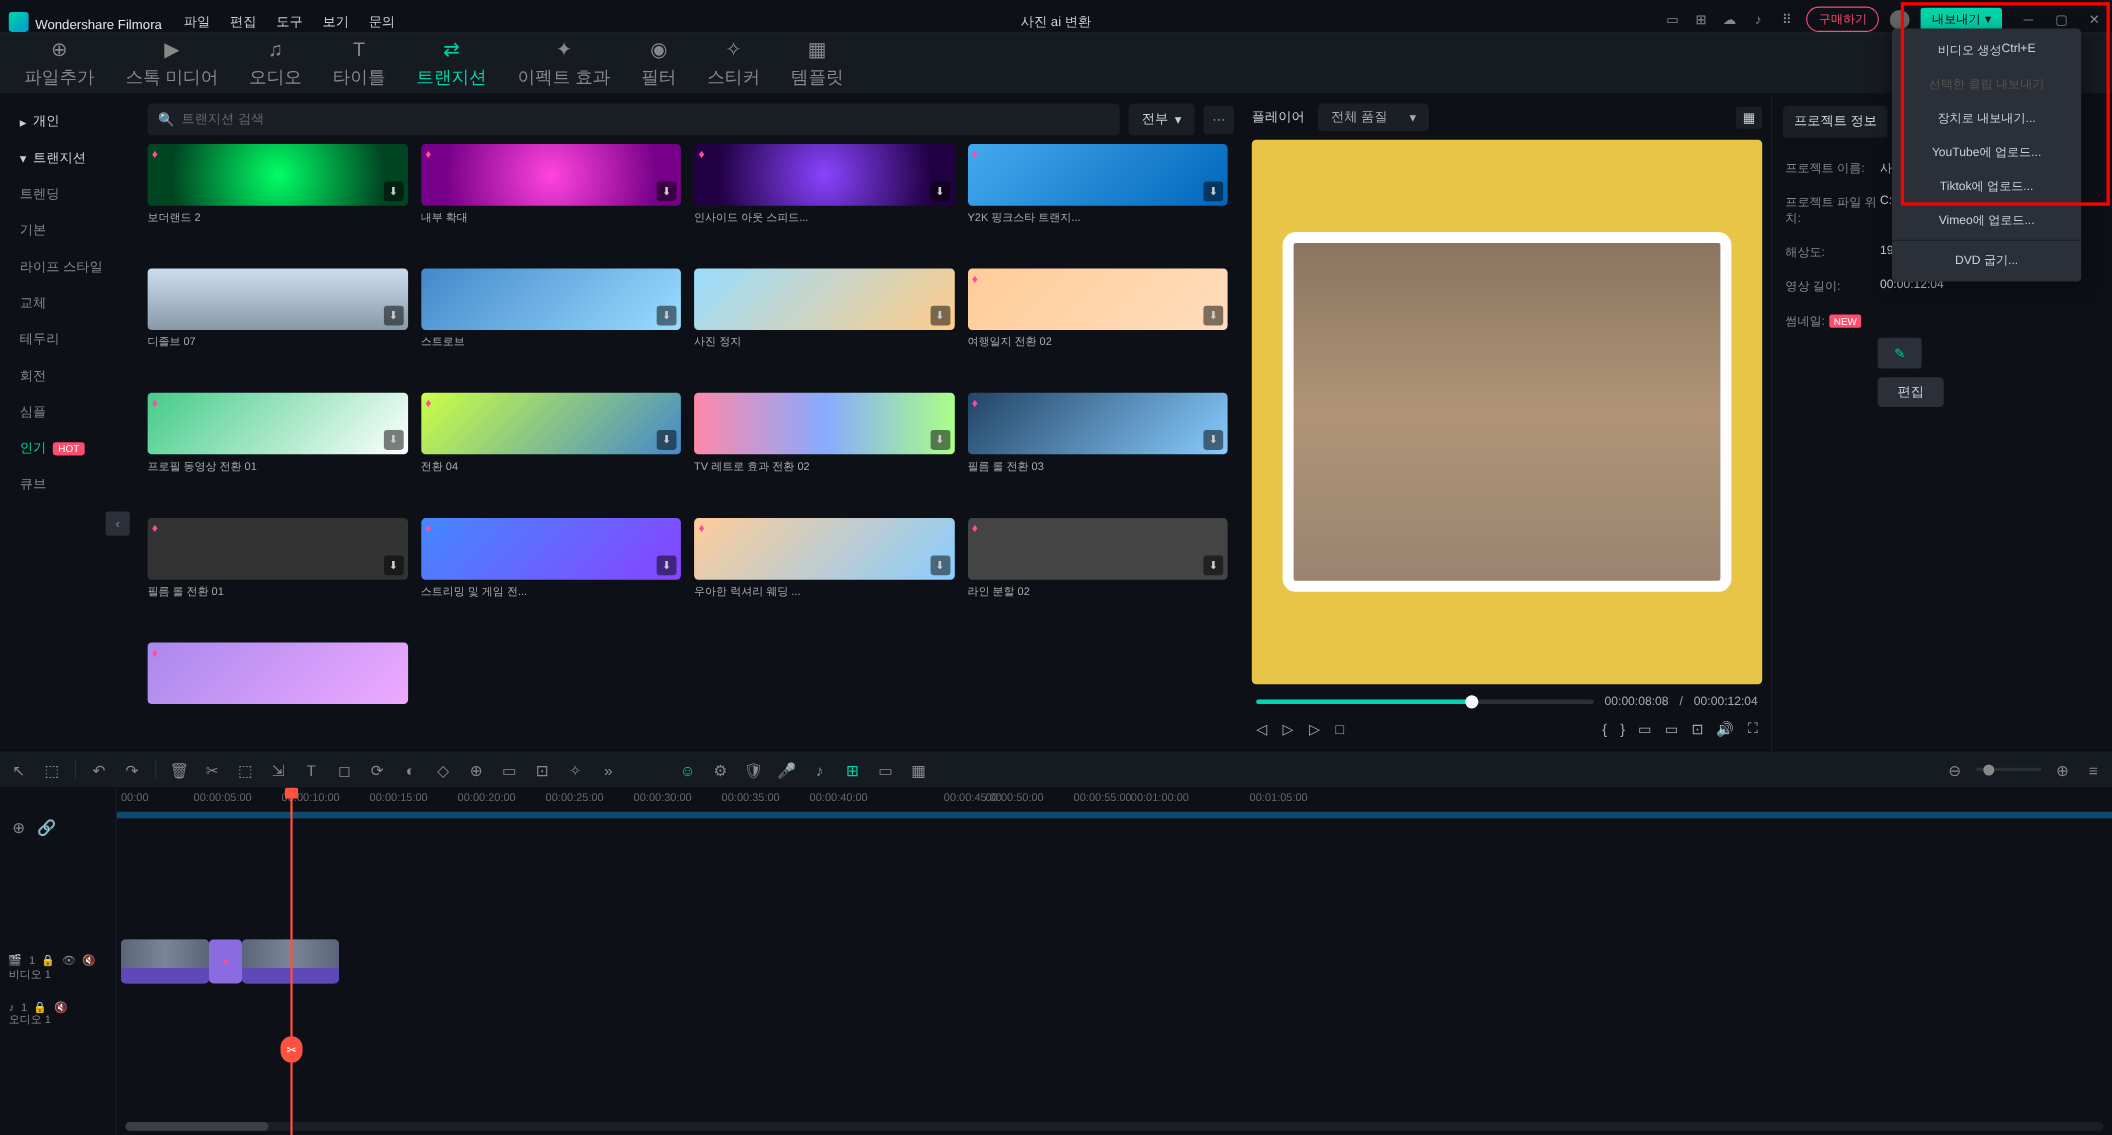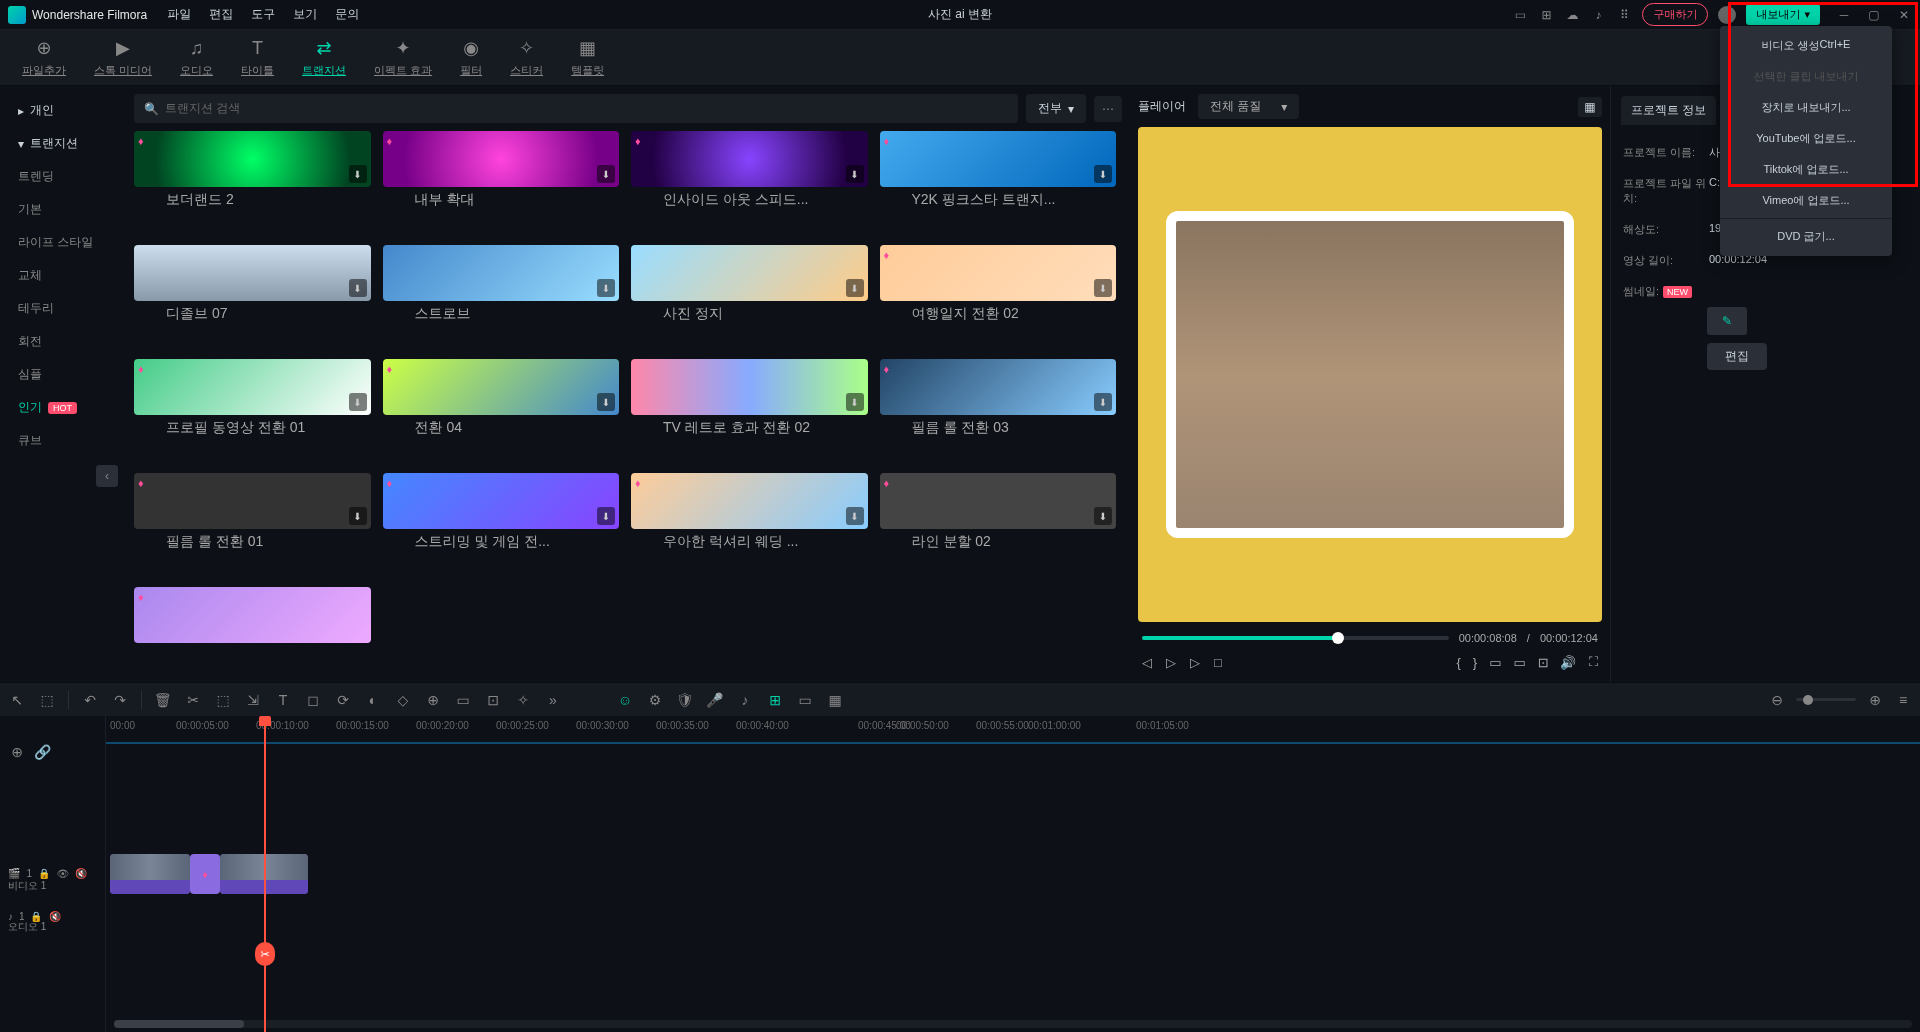--- a/index.html
+++ b/index.html
@@ -1,55 +1,55 @@
 <!DOCTYPE html>
 <html><head>
 <meta charset="utf-8">
 <style>
 * { margin:0; padding:0; box-sizing:border-box; font-family:"Malgun Gothic",sans-serif; }
 body { background:#0d1117; color:#c9d1d9; font-size:12px; overflow:hidden; width:1920px; height:1032px; }
-.titlebar { height:30px; background:#0d1117; display:flex; align-items:center; padding:0 8px; border-bottom:1px solid #1a1f26; }
+.titlebar { height:30px; background:#0d1117; display:flex; align-items:flex-end; padding:0 8px; border-bottom:1px solid #1a1f26; }
 .logo { width:18px; height:18px; background:linear-gradient(135deg,#00d4aa,#0099cc); border-radius:3px; margin-right:6px; }
 .appname { color:#e6e6e6; font-size:12px; margin-right:20px; }
 .menu { display:flex; gap:18px; }
 .menu span { color:#c9d1d9; cursor:pointer; }
 .title-center { position:absolute; left:50%; transform:translateX(-50%); color:#c9d1d9; }
 .title-right { margin-left:auto; display:flex; align-items:center; gap:10px; }
 .title-icon { width:16px; height:16px; display:flex; align-items:center; justify-content:center; color:#888; cursor:pointer; }
 .buy-btn { background:transparent; border:1px solid #ff4d6d; color:#ff4d6d; padding:3px 10px; border-radius:12px; font-size:11px; cursor:pointer; }
 .export-btn { background:#00d4aa; color:#000; padding:3px 10px; border-radius:3px; font-size:11px; display:flex; align-items:center; gap:4px; cursor:pointer; }
 .avatar { width:18px; height:18px; border-radius:50%; background:#666; }
 .win-btns { display:flex; gap:14px; margin-left:6px; }
 .redbox { position:absolute; border:3px solid #ff0000; pointer-events:none; top:2px; right:2px; width:190px; height:185px; z-index:200; }
 
 .toolbar { height:56px; background:#161a21; display:flex; align-items:center; padding:0 10px; gap:4px; border-bottom:1px solid #0a0d12; }
 .tool-tab { display:flex; flex-direction:column; align-items:center; gap:4px; padding:4px 12px; cursor:pointer; color:#888; }
 .tool-tab.active { color:#00d4aa; }
 .tool-icon { font-size:18px; }
-.tool-label { font-size:11px;text-decoration:underline; }
+.tool-label { font-size:16px; }
 
 .main { display:flex; height:calc(100vh - 86px - 350px); }
 .sidebar { width:126px; background:#0d1117; padding:8px 0; }
 .side-item { padding:8px 18px; font-size:12px; color:#888; cursor:pointer; display:flex; align-items:center; gap:6px; }
 .side-item.group { color:#c9d1d9; }
 .side-item.active { color:#00d4aa; }
 .badge-hot { background:#ff4d6d; color:#fff; font-size:9px; padding:1px 5px; border-radius:3px; }
 .side-collapse { width:22px; height:22px; background:#2a2f38; border-radius:3px; display:flex; align-items:center; justify-content:center; margin:8px 8px 0 96px; color:#888; cursor:pointer; }
 
 .browser { flex:1; background:#0d1117; padding:8px; position:relative; }
 .browser-top { display:flex; align-items:center; gap:8px; margin-bottom:8px; }
 .search { flex:1; background:#1a1f26; border-radius:4px; padding:6px 10px; color:#666; display:flex; align-items:center; gap:6px; }
 .filter-btn { background:#1a1f26; padding:6px 12px; border-radius:4px; display:flex; align-items:center; gap:6px; color:#c9d1d9; cursor:pointer; }
 .more-btn { background:#1a1f26; padding:6px 8px; border-radius:4px; color:#888; cursor:pointer; }
 .grid { display:grid; grid-template-columns:repeat(4,1fr); gap:12px; overflow-y:auto; height:calc(100% - 40px); padding-right:6px; }
 .card { cursor:pointer; }
 .thumb { width:100%; height:56px; background:#2a2f38; border-radius:4px; position:relative; overflow:hidden; }
 .thumb .gem { position:absolute; top:4px; left:4px; color:#ff4d9d; font-size:11px; }
 .thumb .dl { position:absolute; bottom:4px; right:4px; width:18px; height:18px; background:rgba(0,0,0,.5); border-radius:3px; display:flex; align-items:center; justify-content:center; font-size:10px; color:#ccc; }
-.card-label { font-size:14px; color:#aaa; margin-top:4px; white-space:nowrap; overflow:hidden; text-overflow:ellipsis;margin-left:32px; }
+.card-label { font-size:10px; color:#aaa; margin-top:4px; white-space:nowrap; overflow:hidden; text-overflow:ellipsis; }
 
 .player { width:480px; background:#0d1117; display:flex; flex-direction:column; padding:8px; }
 .player-top { display:flex; align-items:center; gap:12px; margin-bottom:8px; }
 .player-label { color:#c9d1d9;font-family:Liberation Serif, serif; }
 .player-quality { background:#1a1f26; padding:4px 12px; border-radius:4px; display:flex; align-items:center; gap:20px; color:#aaa; cursor:pointer; }
 .snap-btn { margin-left:auto; width:24px; height:20px; background:#1a1f26; border-radius:3px; display:flex; align-items:center; justify-content:center; cursor:pointer; }
 .preview { flex:1; background:#e8c547; border-radius:4px; display:flex; align-items:center; justify-content:center; position:relative; }
 .preview-inner { width:88%; height:66%; background:#fff; border-radius:12px; padding:10px; }
 .preview-img { width:100%; height:100%; background:linear-gradient(180deg,#8a7560 0%,#b09478 50%,#9a8470 100%); border-radius:2px; }
 .scrubber { display:flex; align-items:center; gap:10px; padding:10px 4px 6px; }
@@ -80,21 +80,21 @@
 .tbar-sep { width:1px; height:18px; background:#2a2f38; }
 .tbar-right { margin-left:auto; display:flex; align-items:center; gap:10px; }
 .zoom-track { width:60px; height:3px; background:#2a2f38; border-radius:2px; position:relative; }
 .zoom-handle { position:absolute; left:20%; top:50%; transform:translate(-50%,-50%); width:10px; height:10px; background:#888; border-radius:50%; }
 
 .timeline { height:316px; background:#0d1117; display:flex; }
 .tl-left { width:106px; background:#0d1117; border-right:1px solid #1a1f26; padding-top:28px; }
 .tl-track-head { height:50px; padding:6px 8px; display:flex; align-items:center; gap:6px; color:#888; font-size:10px; }
 .tl-track-head.audio { height:36px; }
 .tl-main { flex:1; position:relative; overflow:hidden; }
-.ruler { height:28px; display:flex; position:relative; border-bottom:2px solid #0c4a6e; }
+.ruler { height:28px; display:flex; position:relative; border-bottom:6px solid #0c4a6e; }
 .ruler-mark { position:absolute; top:4px; font-size:10px; color:#666; }
 .playhead { position:absolute; top:0; bottom:0; left:158px; width:2px; background:#ff5040; z-index:50; }
 .playhead::before { content:''; position:absolute; top:0; left:-5px; width:12px; height:10px; background:#ff5040; border-radius:2px 2px 0 0; }
 .playhead-cut { position:absolute; bottom:66px; left:-9px; width:20px; height:24px; background:#ff5040; border-radius:10px; display:flex; align-items:center; justify-content:center; color:#fff; font-size:11px; }
 .tl-tracks { position:relative; }
 .clip { position:absolute; height:40px; background:#7558d6; border-radius:4px; overflow:hidden; top:110px; }
 .clip-thumb { height:26px; background:linear-gradient(90deg,#5a6578,#7a8598,#5a6578); }
 .clip-bar { height:14px; background:#6048b8; }
 .trans-clip { position:absolute; top:110px; height:40px; background:#8a6be0; border-radius:4px; display:flex; align-items:center; justify-content:center; }
 .trans-clip .gem { color:#ff4d9d; font-size:10px; }

